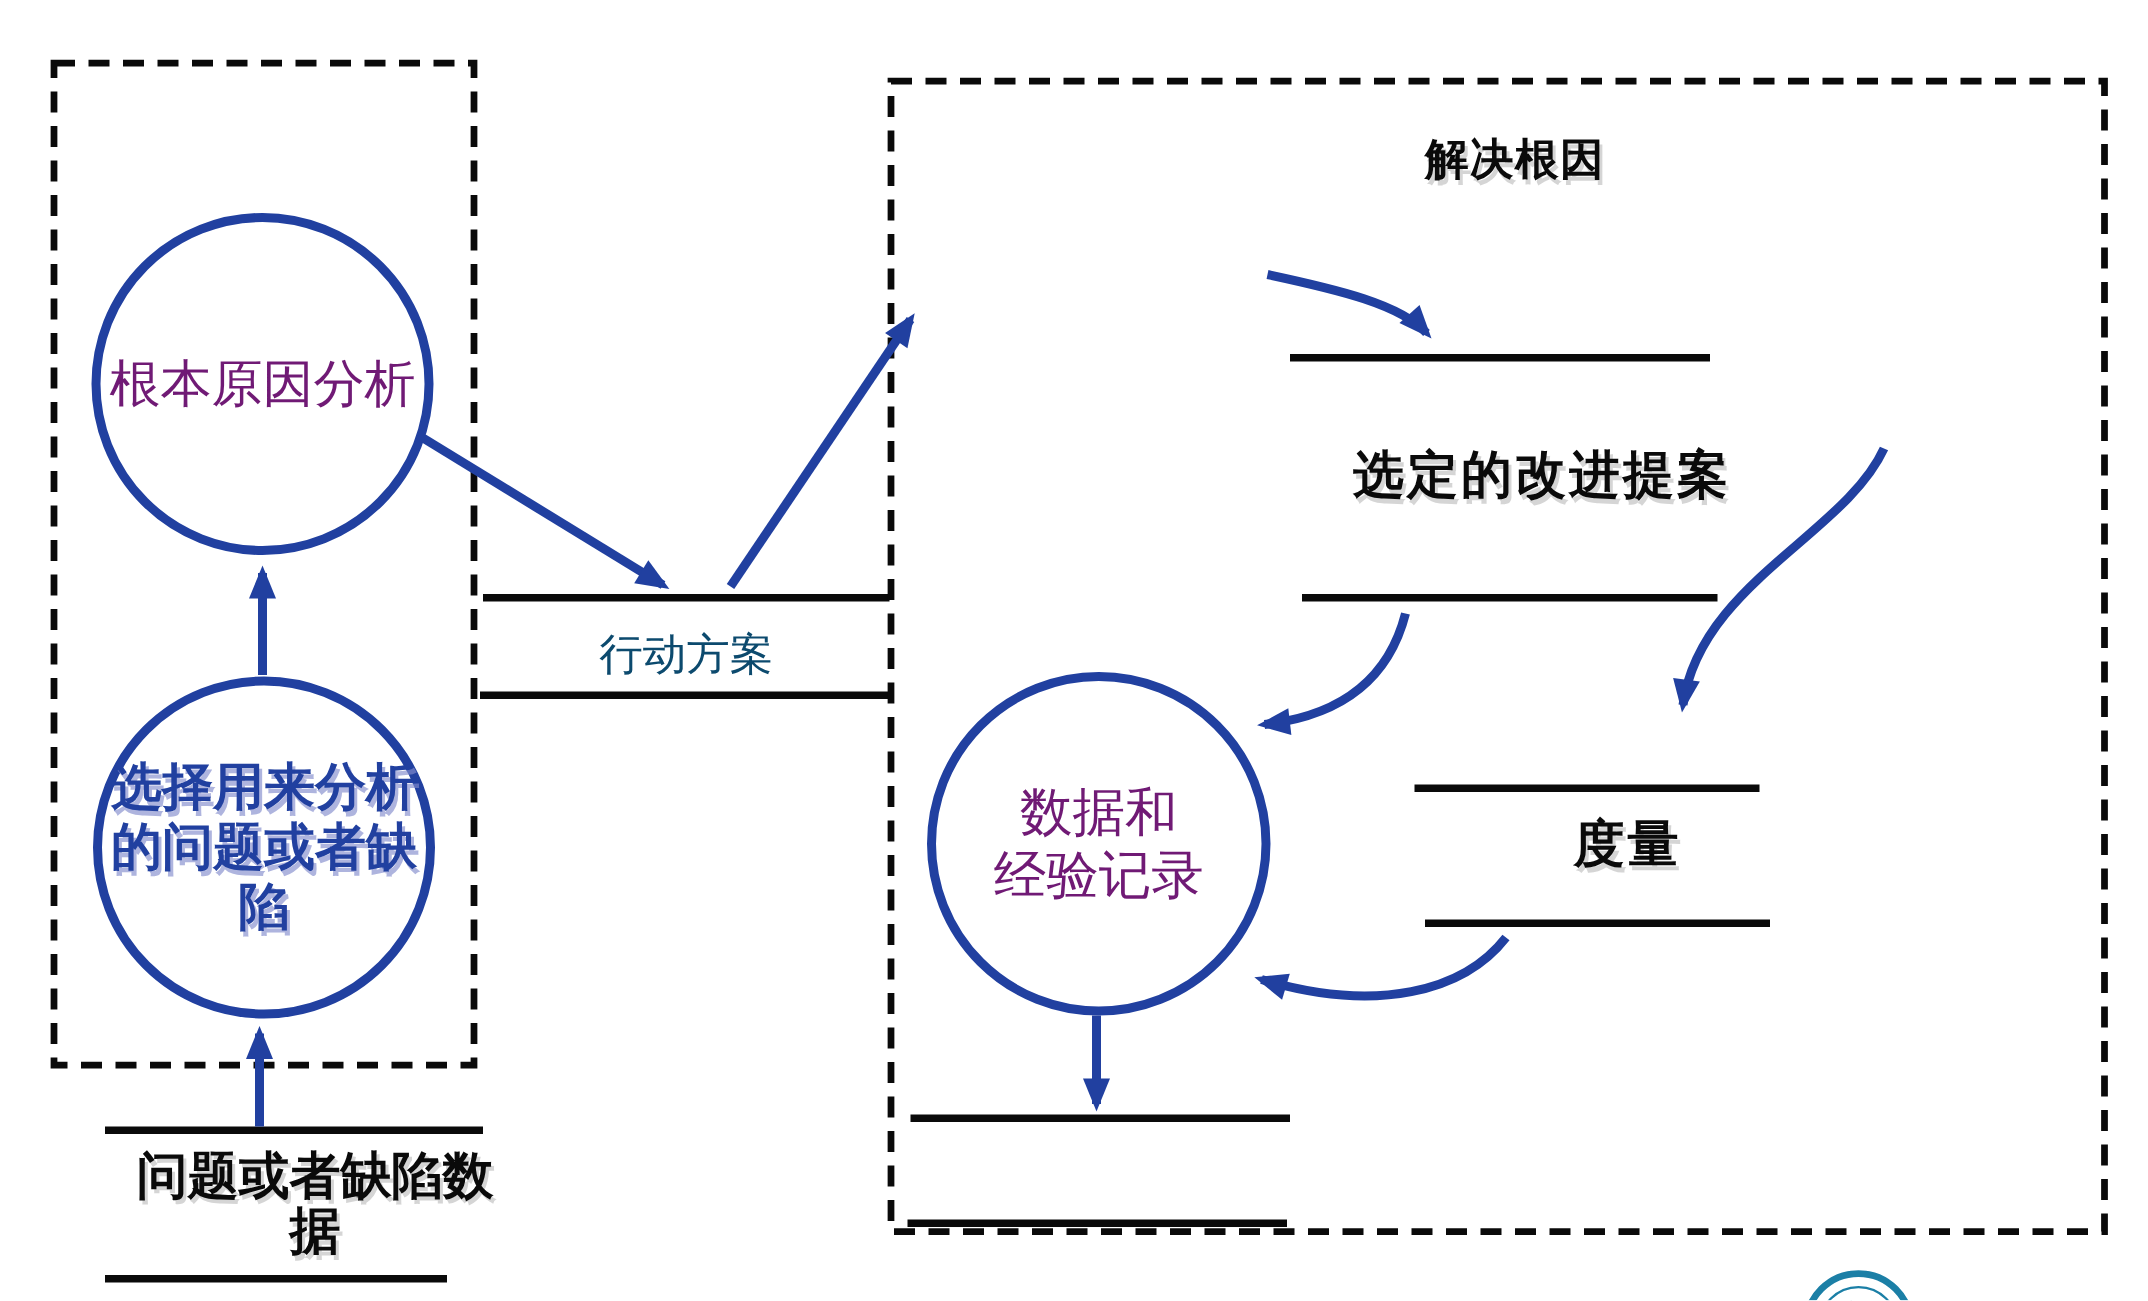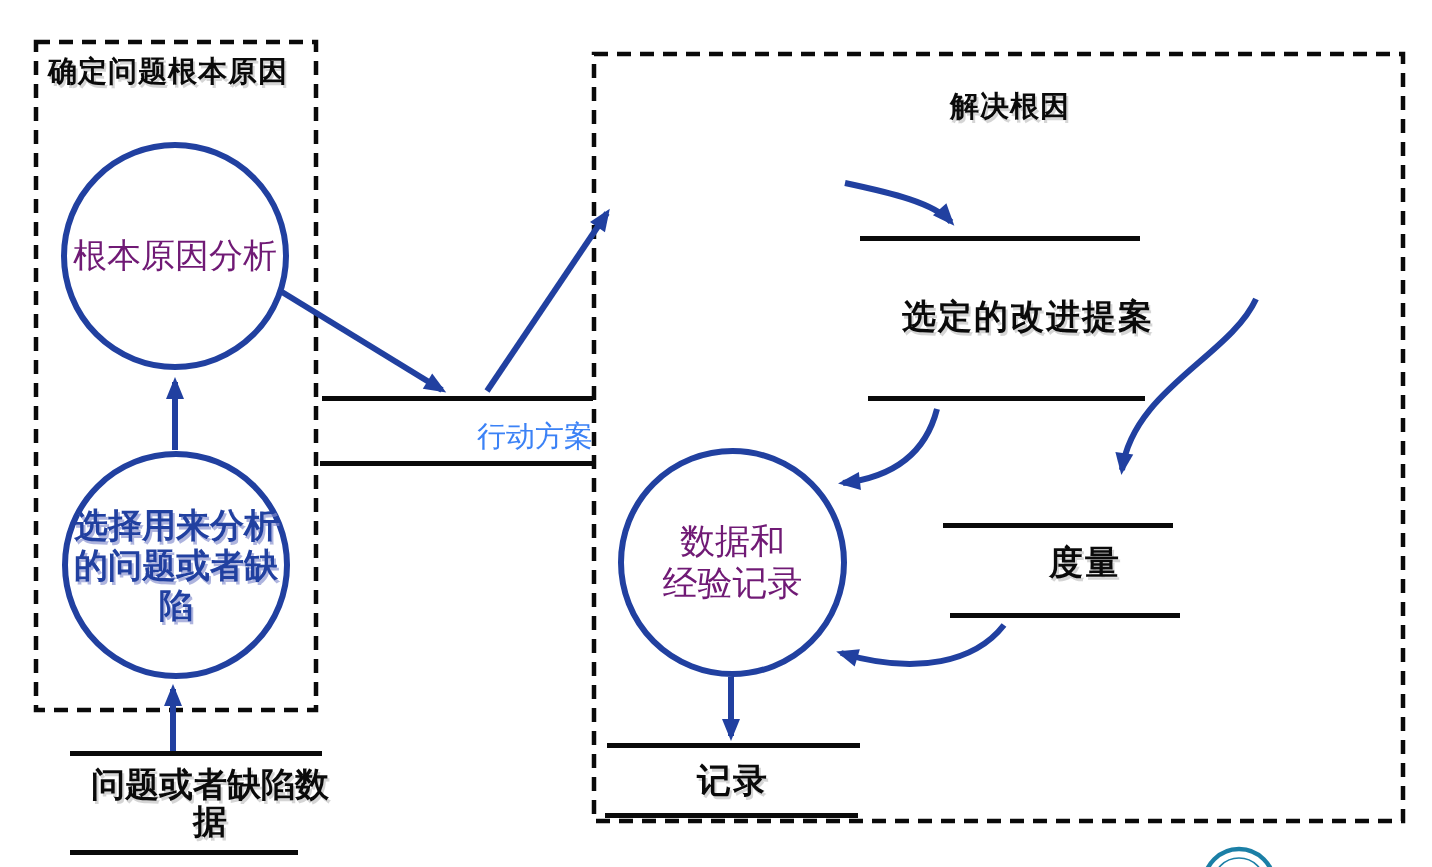--- a/index.html
+++ b/index.html
@@ -23,23 +23,22 @@
   .bold-blue{
     color:#2140A0;font-weight:bold;
     text-shadow:2px 3px 0 rgba(130,140,205,0.65);
     font-family:"Liberation Sans",sans-serif;
   }
   .serif-blue{
     color:#701a75;font-weight:normal;
     font-family:"Liberation Serif",serif;
   }
   .serif-black{
-    color:#3b82f6;font-weight:normal;
+    color:#0c4a6e;font-weight:normal;
     font-family:Liberation Serif, serif;
-    text-align:right;
   }
   svg.overlay{position:absolute;left:0;top:0;pointer-events:none;}
 </style>
 </head>
 <body>
 
 <div class="canvas">
 
   <div class="hline" style="left:70px;top:751px;width:252px;"></div>
   <div class="hline" style="left:70px;top:850px;width:228px;"></div>
@@ -65,34 +64,32 @@
 的问题或者缺陷</span>
   </div>
 
 
 
   <div class="circle" style="left:618px;top:448px;width:229px;height:229px;">
     <span class="serif-blue txt" style="position:static;font-size:35px;line-height:42px;">数据和
 经验记录</span>
   </div>
 
-  <div class="txt bold-black" style="left:48px;top:52px;width:260px;font-size:29px;letter-spacing:1px;text-align:left;">确定问题根本原因</div>
 
   <div class="txt bold-black" style="left:900px;top:55px;width:220px;font-size:29px;letter-spacing:1px;margin-top:32px;">解决根因</div>
 
   <div class="txt bold-black" style="left:70px;top:766px;width:280px;font-size:34px;line-height:37px;">问题或者缺陷数
 据</div>
 
   <div class="txt serif-black" style="left:322px;top:417px;width:271px;font-size:29px;">行动方案</div>
 
   <div class="txt bold-black" style="left:880px;top:294px;width:296px;font-size:34px;letter-spacing:2px;">选定的改进提案</div>
 
   <div class="txt bold-black" style="left:985px;top:540px;width:200px;font-size:34px;letter-spacing:2px;">度量</div>
 
-  <div class="txt bold-black" style="left:633px;top:758px;width:200px;font-size:34px;letter-spacing:2px;">记录</div>
 
   <svg class="overlay" width="1432" height="867" viewBox="0 0 1432 867">
     <defs>
       <marker id="ah" markerUnits="userSpaceOnUse" markerWidth="24" markerHeight="20" viewBox="0 0 24 20" refX="18" refY="10" orient="auto">
         <path d="M1,1 L23,10 L1,19 Z" fill="#2140A0"></path>
       </marker>
     </defs>
 
     <rect x="36" y="42" width="280" height="668" fill="none" stroke="#0a0a0a" stroke-width="4.5" stroke-dasharray="14 9"></rect>
     <rect x="594" y="54" width="809" height="767" fill="none" stroke="#0a0a0a" stroke-width="4.5" stroke-dasharray="14 9"></rect>

